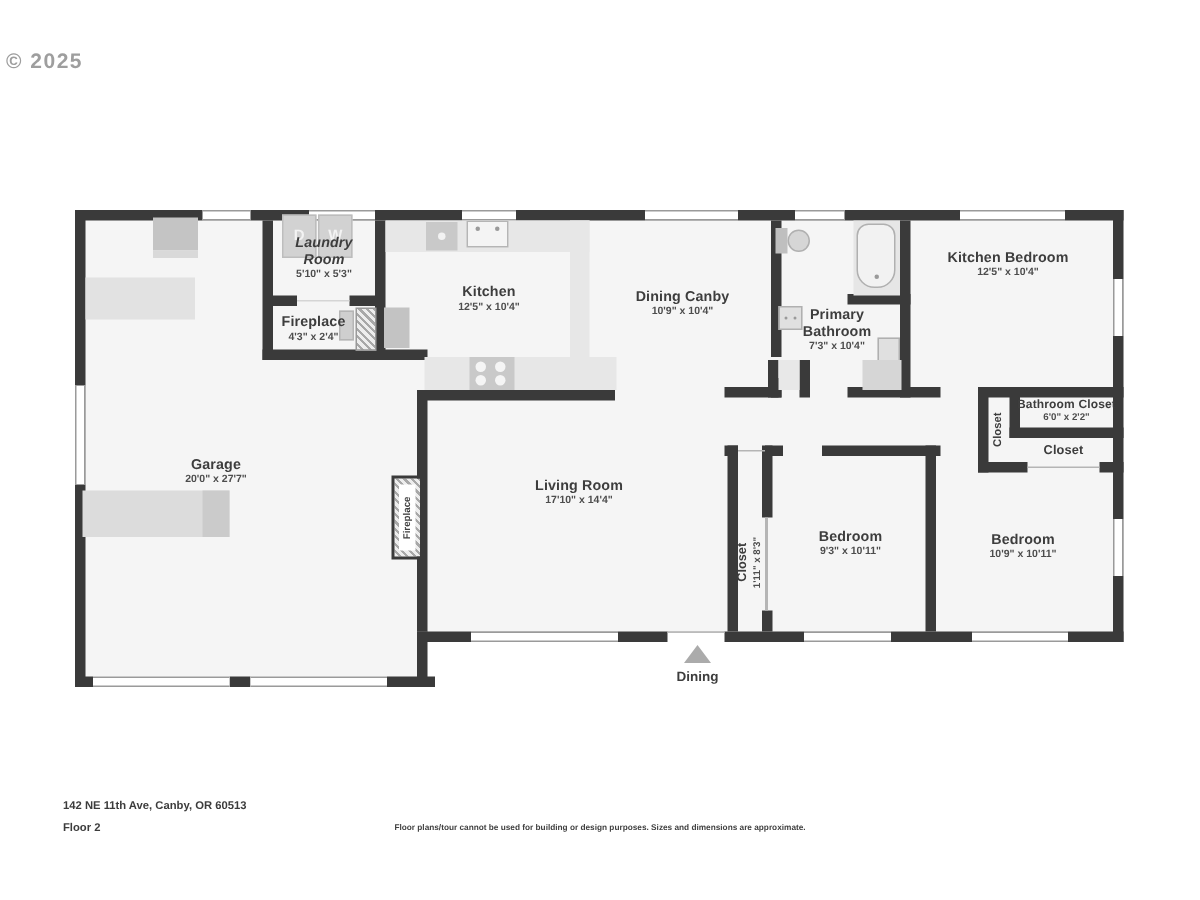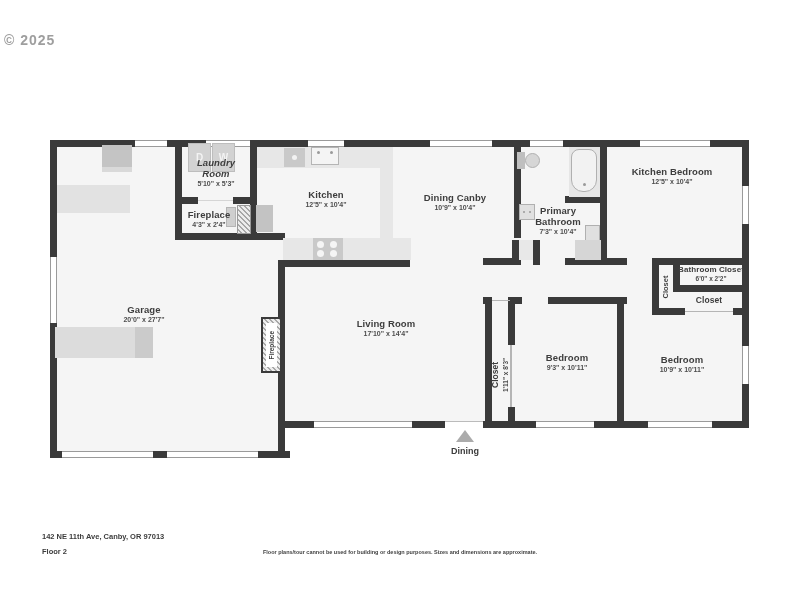--- a/index.html
+++ b/index.html
@@ -201,17 +201,17 @@
     <div class="room-dims">9'3" x 10'11"</div>
   </div>
   <div class="room-label" style="left:682px;top:364px;">
     <div class="room-name nowrap">Bedroom</div>
     <div class="room-dims">10'9" x 10'11"</div>
   </div>
 
   <div class="entry-tri"></div>
   <div class="entry-lbl">Dining</div>
 
-  <div class="addr">142 NE 11th Ave, Canby, OR 97013</div>
+  <div class="addr">142 NE 11th Ave, Canby, OR 60513</div>
   <div class="floor-lbl">Floor 2</div>
   <div class="disclaimer">Floor plans/tour cannot be used for building or design purposes. Sizes and dimensions are approximate.</div>
 
 </div>
 
 </body></html>

